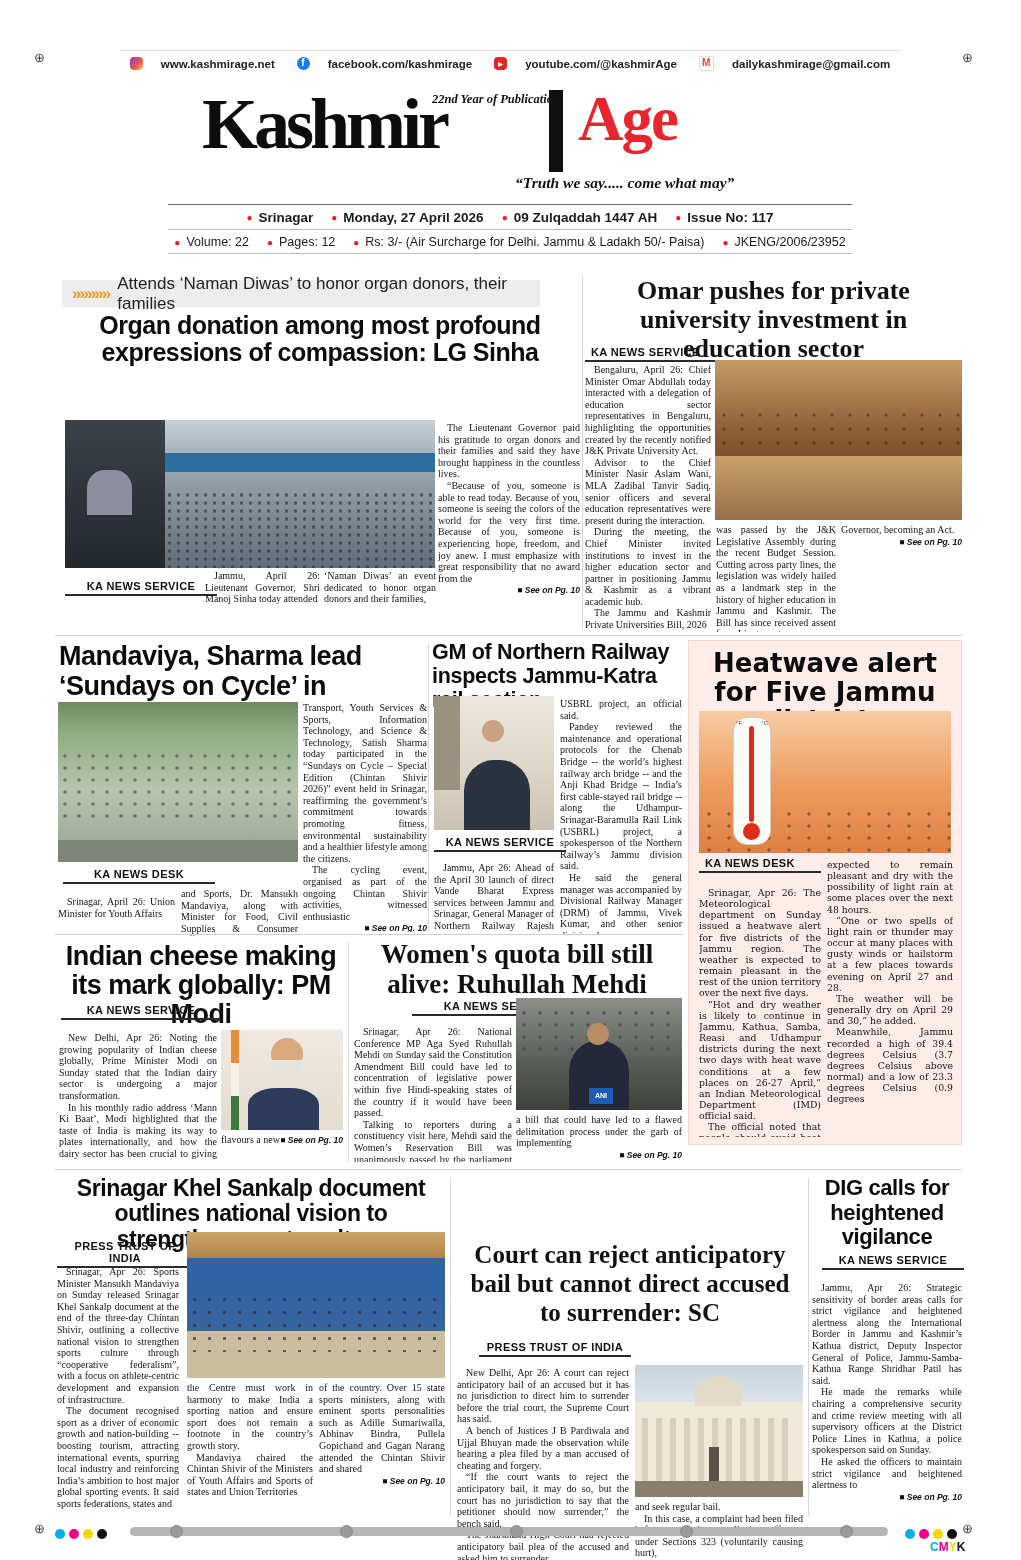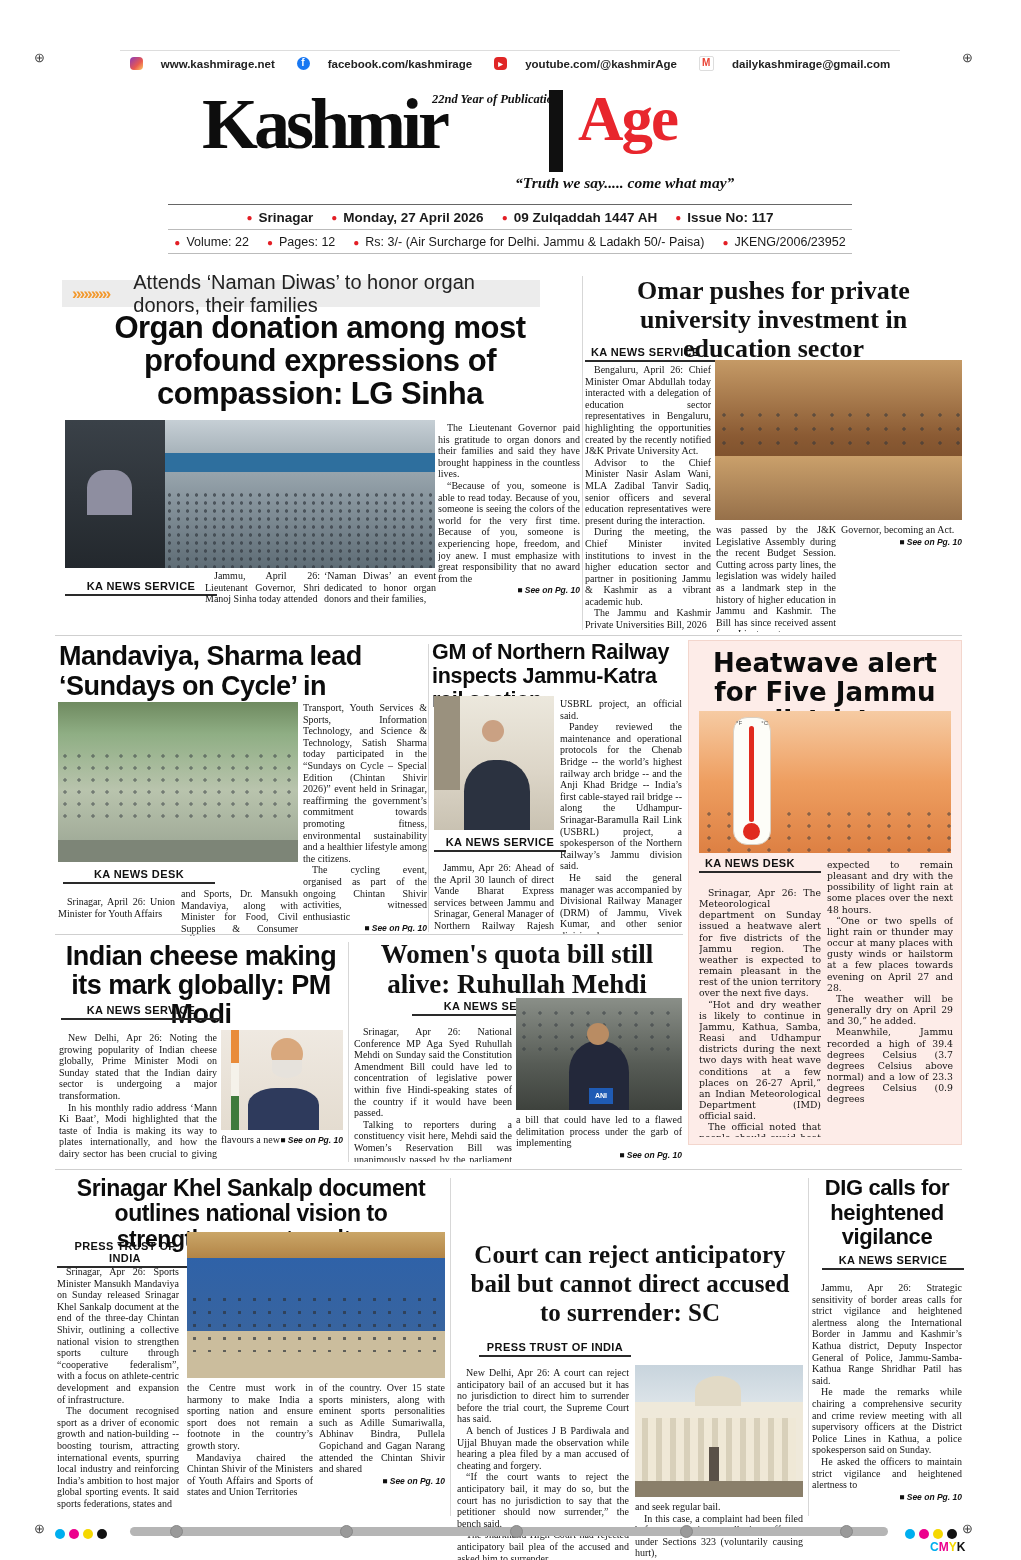--- a/index.html
+++ b/index.html
@@ -48,21 +48,21 @@
   .bcol p{margin:0;text-indent:9px;}
   .see{font-family:"Liberation Sans",sans-serif;font-size:8.5px;font-weight:bold;font-style:italic;
        text-align:right;color:#111;margin-top:2px;}
   .photo{position:absolute;overflow:hidden;}
   .vline{position:absolute;width:1px;background:#d7d7d7;}
   .hline{position:absolute;height:1px;background:#cfcfcf;}
   
   .kicker{position:absolute;left:2px;top:8px;width:478px;height:27px;background:#ececec;
           display:flex;align-items:center;gap:8px;padding-left:10px;box-sizing:border-box;}
   .chev{color:#f2992e;font-family:"Liberation Sans",sans-serif;font-weight:bold;font-size:17px;letter-spacing:-2px;}
-  .kicker-txt{font-family:"Liberation Sans",sans-serif;font-size:20px;color:#222;margin-left:16px;}
+  .kicker-txt{font-family:"Liberation Sans",sans-serif;font-size:17px;color:#222;}
   
   .ph-layer{position:absolute;}
   .dots{background-image:radial-gradient(circle,#2e343b 1.4px,transparent 2px);background-size:9px 8px;}
   
   .cdot{width:10px;height:10px;border-radius:50%;display:inline-block;margin-right:4px;}
   .graybar{position:absolute;left:130px;top:1527px;width:758px;height:9px;background:#b5b5b5;border-radius:5px;}
   .bar-reg{position:absolute;top:-2px;width:13px;height:13px;border-radius:50%;background:#9a9a9a;
            border:1px solid #888;box-sizing:border-box;}
   .cmyk{position:absolute;left:930px;top:1540px;font-family:"Liberation Sans",sans-serif;
         font-weight:bold;font-size:12px;letter-spacing:0;}
@@ -144,21 +144,21 @@
           <span>JKENG/2006/23952</span>
         </span>
     </div>
   </div>
 
   <div class="abs" style="left:60px;top:272px;width:520px;height:360px;">
     <div class="kicker">
       <span class="chev">»»»»»</span>
       <span class="kicker-txt">Attends ‘Naman Diwas’ to honor organ donors, their families</span>
     </div>
-    <div class="hl-sans abs" style="left:0;top:40px;width:520px;font-size:31px;line-height:1.06;text-align:center;letter-spacing:-0.5px;">Organ donation among most profound expressions of compassion: LG Sinha</div>
+    <div class="hl-sans abs" style="left:0;top:40px;width:520px;font-size:25px;line-height:1.06;text-align:center;letter-spacing:-0.5px;">Organ donation among most profound expressions of compassion: LG Sinha</div>
     <div class="photo" style="left:5px;top:148px;width:370px;height:148px;background:linear-gradient(180deg,#c6cfd5 0%,#9aa7af 32%,#5f6d76 100%);">
       <div class="ph-layer" style="left:0;top:0;width:27%;height:100%;background:linear-gradient(180deg,#3a4148,#23282d);"></div>
       <div class="ph-layer" style="left:27%;top:22%;right:0;height:13%;background:#2e6f9e;"></div>
       <div class="ph-layer dots" style="left:27%;bottom:0;right:0;height:52%;opacity:.65;"></div>
       <div class="ph-layer" style="left:6%;top:34%;width:12%;height:30%;background:#8e8ea0;border-radius:40% 40% 0 0;"></div>
     </div>
     <div class="bcol abs" style="left:378px;top:150px;width:142px;height:178px;">
       <p>The Lieutenant Governor paid his gratitude to organ donors and their families and said they have brought happiness in the countless lives.</p>
       <p>“Because of you, someone is able to read today. Because of you, someone is seeing the colors of the world for the very first time. Because of you, someone is experiencing hope, freedom, and joy anew. I must emphasize with great responsibility that no award from the</p>
       <div class="see">■ See on Pg. 10</div>

